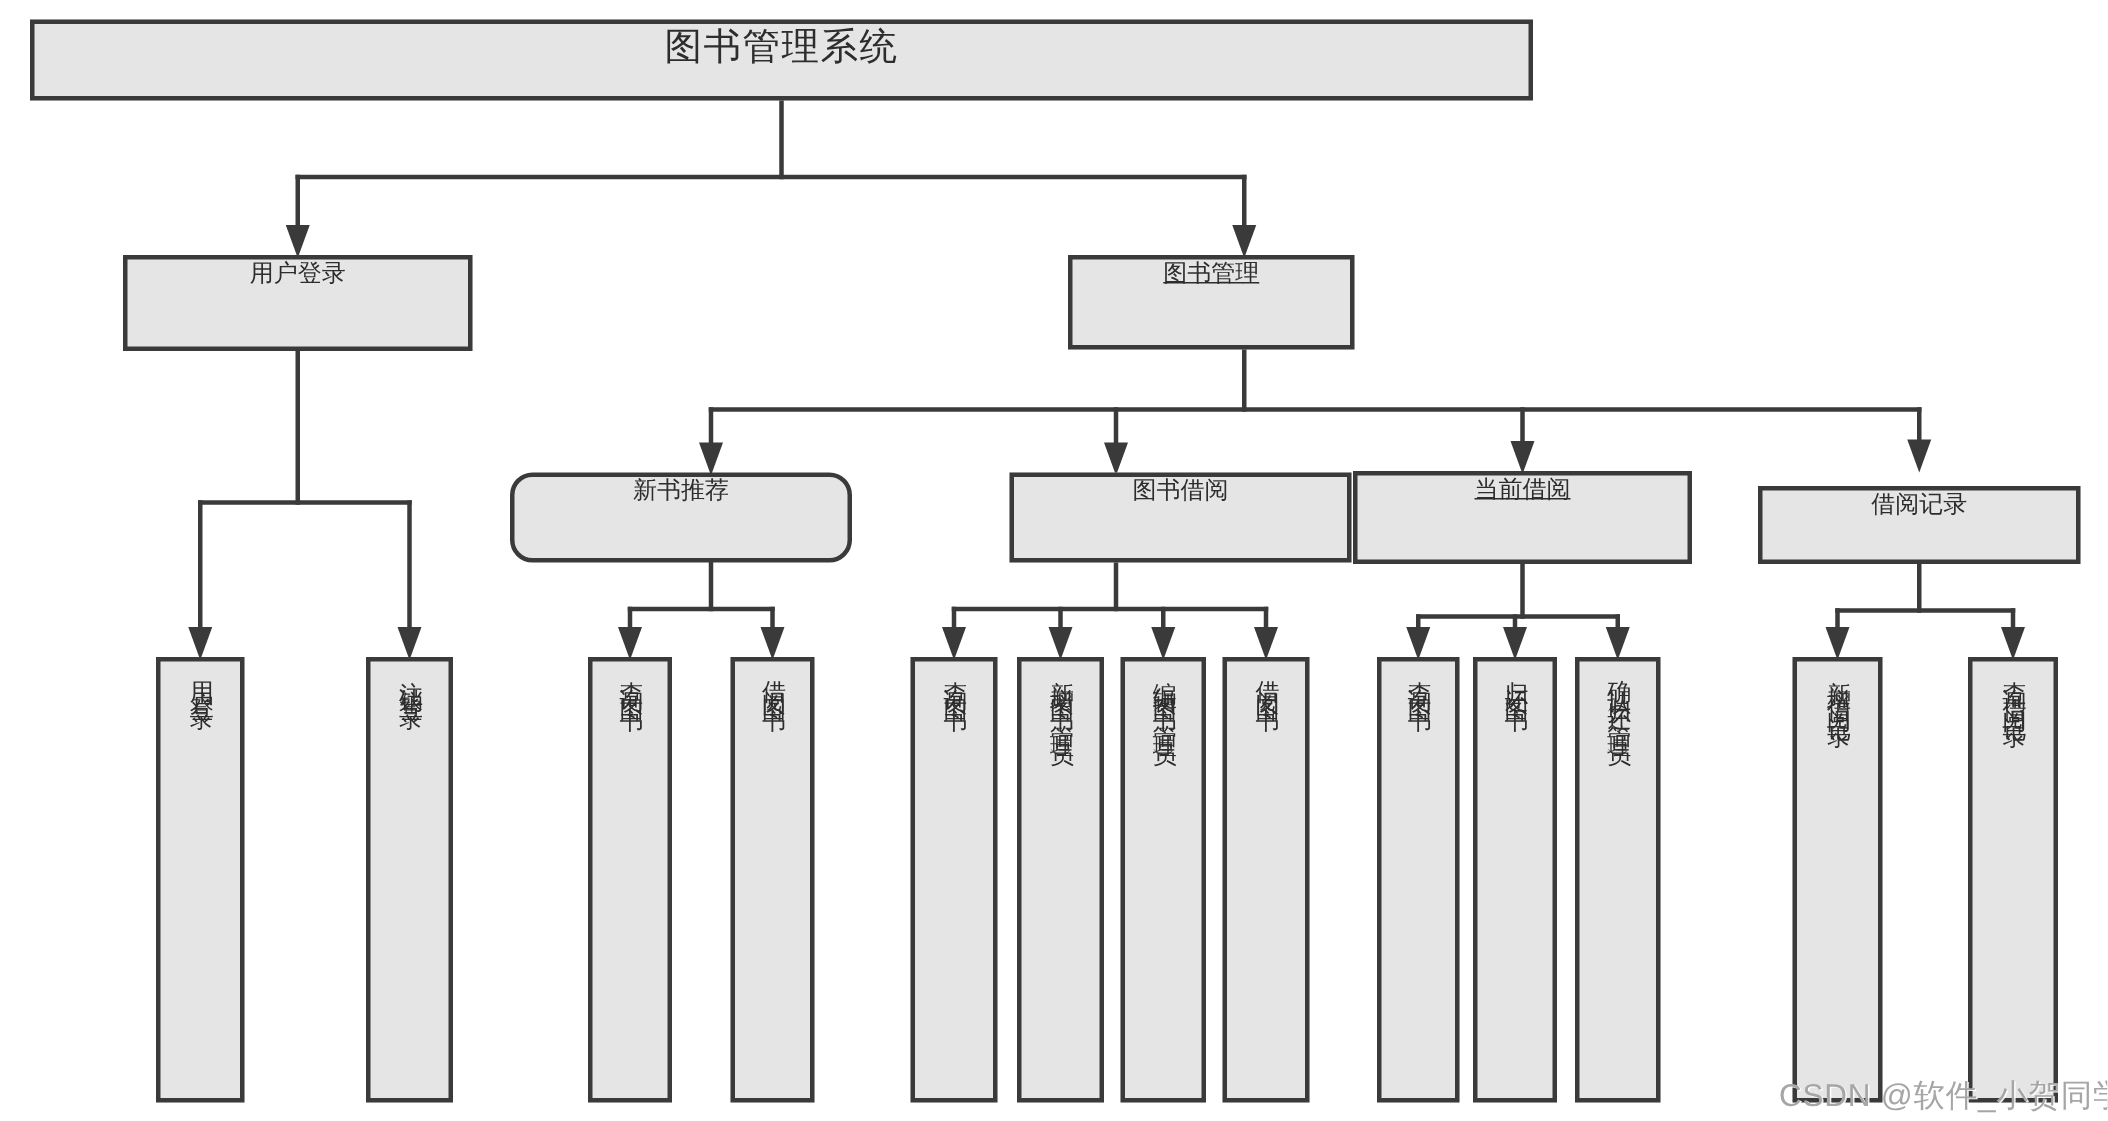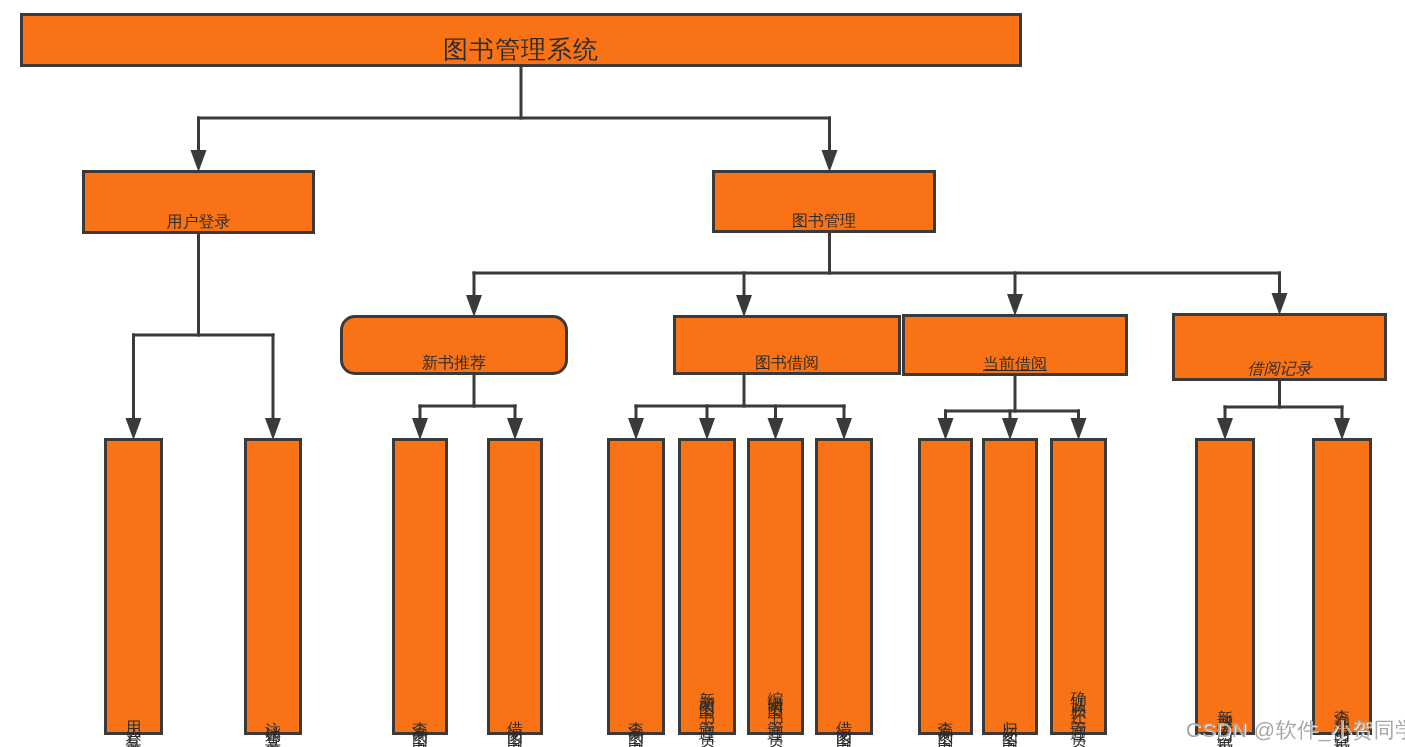--- a/index.html
+++ b/index.html
@@ -7,22 +7,22 @@
   }
   html,body{margin:0;padding:0;background:#fff;}
   body{font-family:"Liberation Sans", sans-serif;}
   .canvas{
     position:relative; width:1405px; height:747px;
     background:var(--bg); overflow:hidden;
   }
   #connectors{position:absolute; left:0; top:0; z-index:1;}
   .node{
     position:absolute; z-index:2; box-sizing:border-box;
-    background:#f97316; border:3px solid var(--line);
-    display:flex; align-items:flex-end; justify-content:center;
+    background:#e5e5e5; border:3px solid var(--line);
+    display:flex; align-items:flex-start; justify-content:center;
     color:var(--text);
   }
   .node .lbl{
     font-size:16px; white-space:nowrap; line-height:1.2;
   }
   .node.root .lbl{font-size:25px; letter-spacing:1px;}
   .node.leaf .lbl{
     writing-mode:vertical-rl; text-orientation:mixed;
     letter-spacing:6px; line-height:1; white-space:normal;
     max-height:285px;
@@ -98,21 +98,21 @@
       </div>
       <div class="node" style="left: 82px; top: 170px; width: 233px; height: 64px;">
         <span class="lbl">用户登录</span>
       </div>
       <div class="node leaf" style="left: 104px; top: 438px; width: 59px; height: 297px;">
         <span class="lbl">用户登录</span>
       </div>
       <div class="node leaf" style="left: 244px; top: 438px; width: 58px; height: 297px;">
         <span class="lbl">注销登录</span>
       </div>
-      <div class="node" style="left: 712px; top: 170px; width: 224px; height: 63px;">
+      <div class="node" style="left: 712px; top: 170px; width: 191px; height: 63px; text-decoration: underline;">
         <span class="lbl">图书管理</span>
       </div>
       <div class="node" style="left: 340px; top: 315px; width: 228px; height: 60px; border-radius: 15px;">
         <span class="lbl">新书推荐</span>
       </div>
       <div class="node leaf" style="left: 392px; top: 438px; width: 56px; height: 297px;">
         <span class="lbl">查询图书</span>
       </div>
       <div class="node leaf" style="left: 487px; top: 438px; width: 56px; height: 297px;">
         <span class="lbl">借阅图书</span>
@@ -137,21 +137,21 @@
       </div>
       <div class="node leaf" style="left: 918px; top: 438px; width: 55px; height: 297px;">
         <span class="lbl">查询图书</span>
       </div>
       <div class="node leaf" style="left: 982px; top: 438px; width: 56px; height: 297px;">
         <span class="lbl">归还图书</span>
       </div>
       <div class="node leaf" style="left: 1050px; top: 438px; width: 57px; height: 297px;">
         <span class="lbl">确认归还（管理员）</span>
       </div>
-      <div class="node" style="left: 1172px; top: 313px; width: 215px; height: 68px; font-style: italic;">
+      <div class="node" style="left: 1172px; top: 324px; width: 215px; height: 52px;">
         <span class="lbl">借阅记录</span>
       </div>
       <div class="node leaf" style="left: 1195px; top: 438px; width: 60px; height: 297px;">
         <span class="lbl">新增借阅记录</span>
       </div>
       <div class="node leaf" style="left: 1312px; top: 438px; width: 60px; height: 297px;">
         <span class="lbl">查询借阅记录</span>
       </div>
     </div>
   <div class="watermark">CSDN @软件_小贺同学</div>

